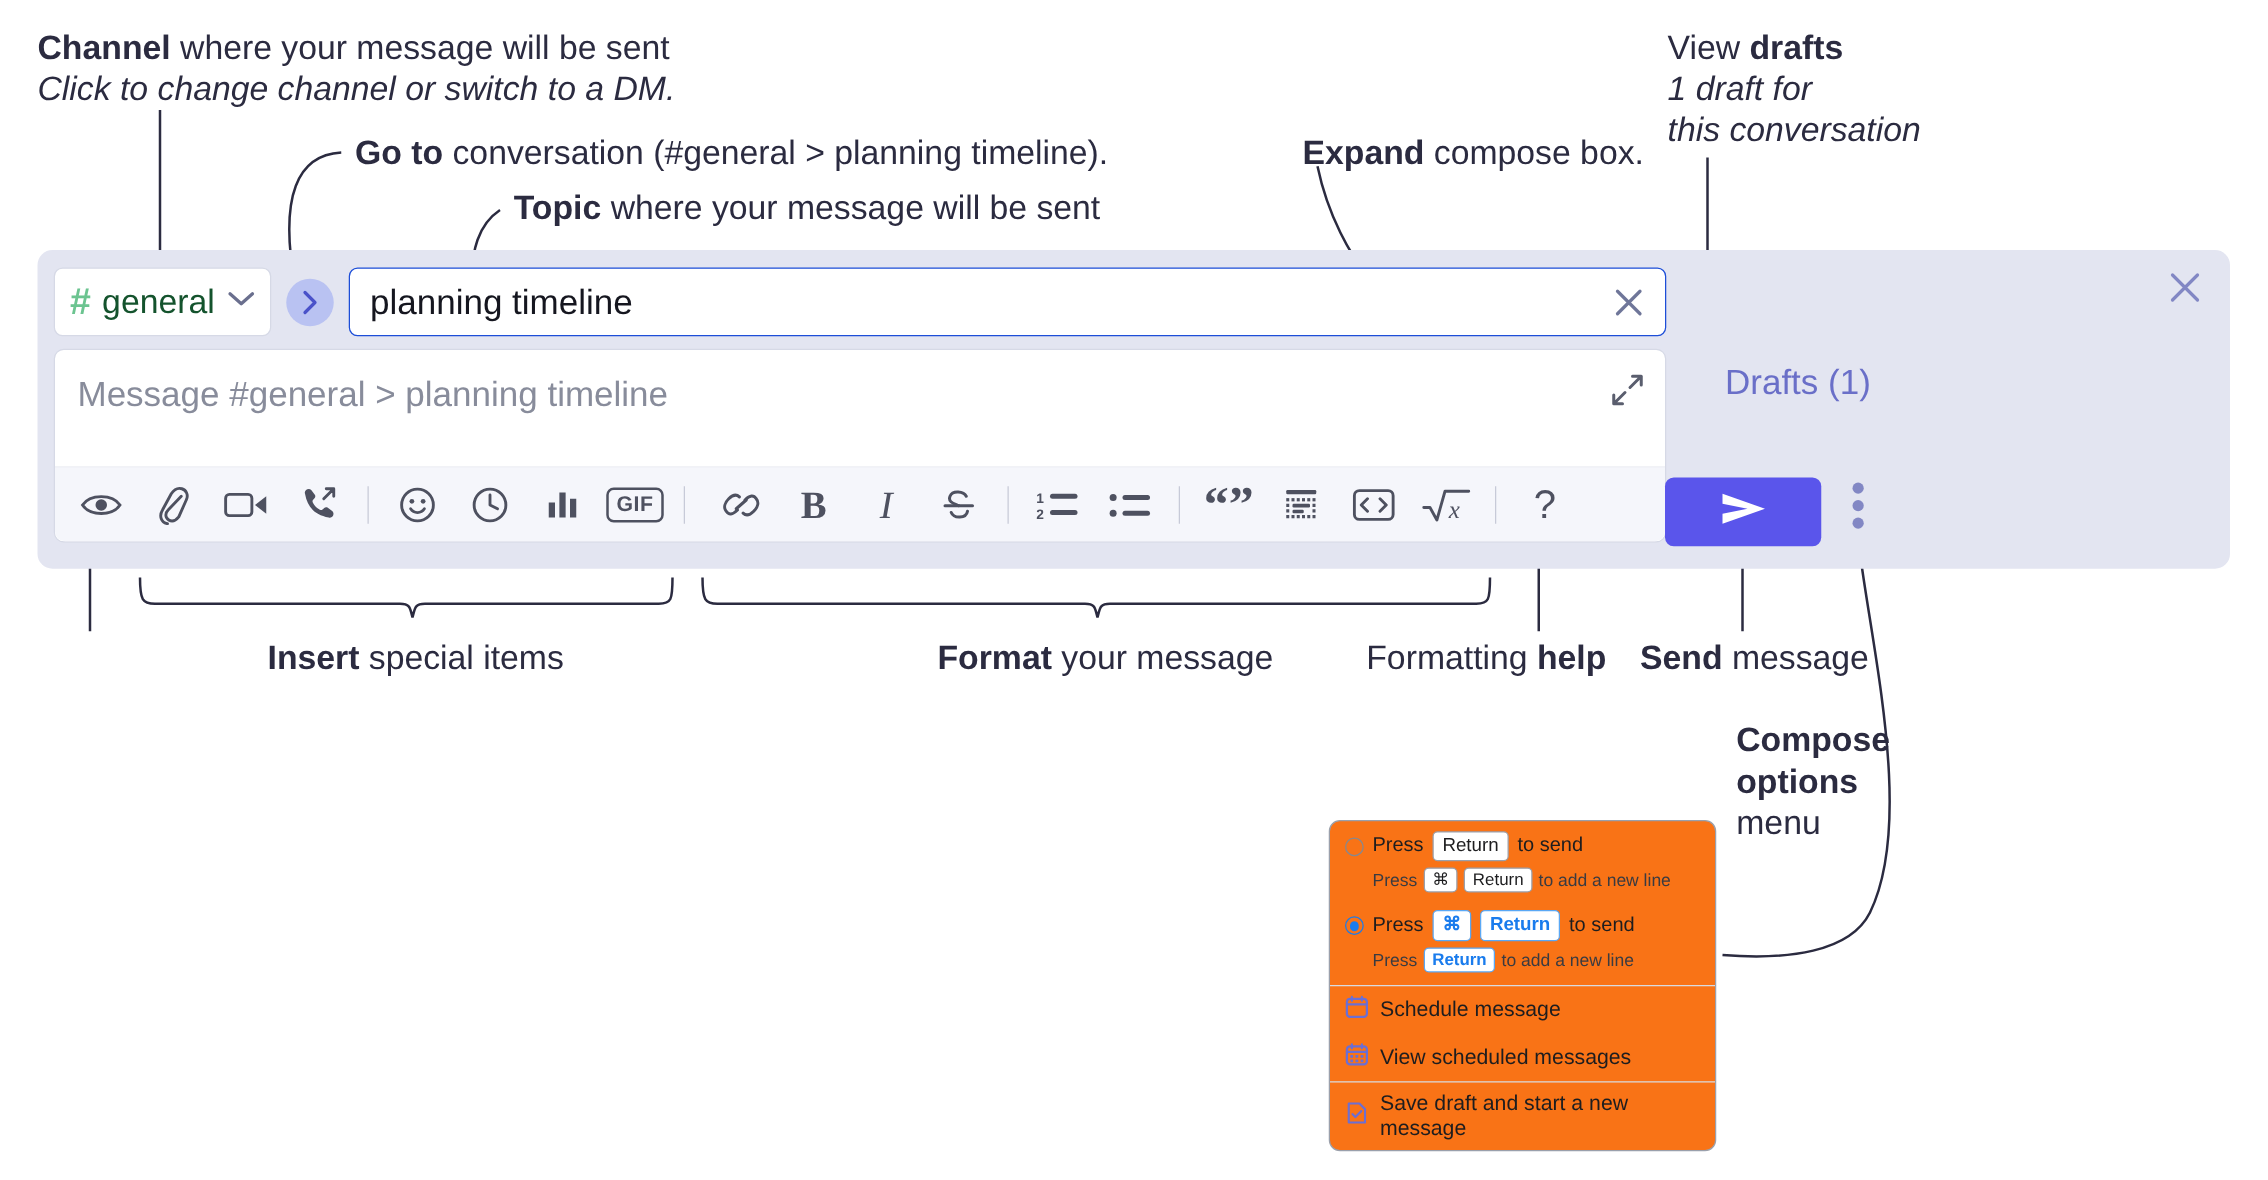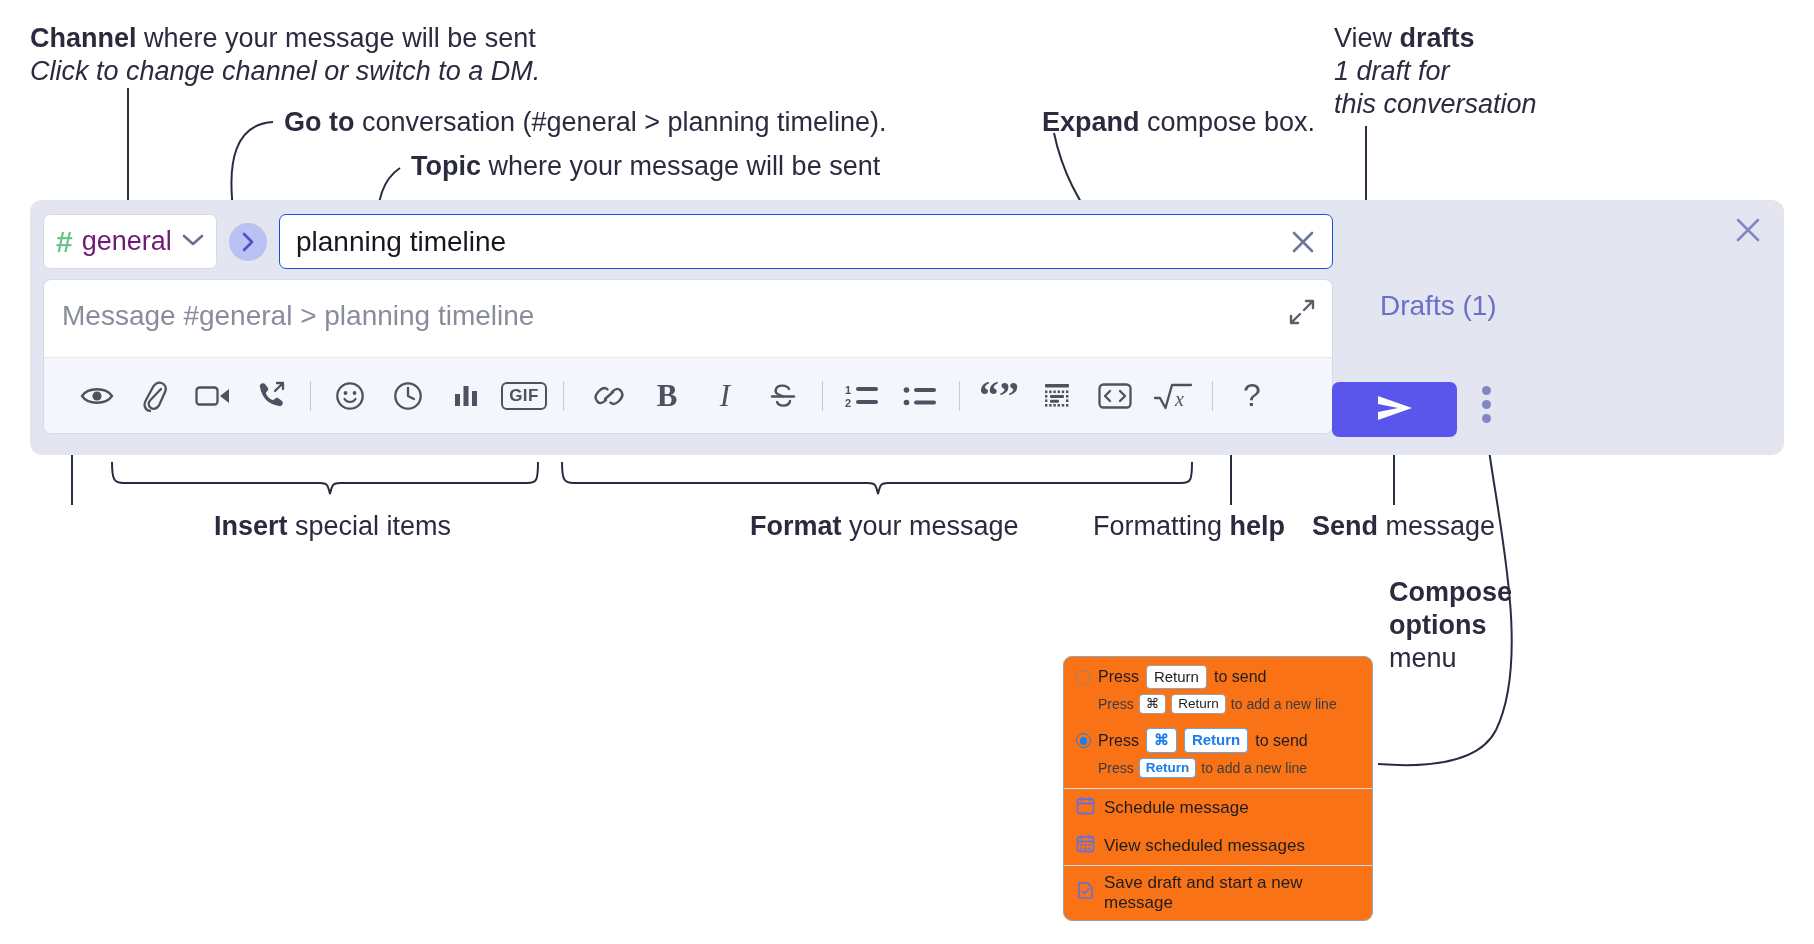--- a/index.html
+++ b/index.html
@@ -29,21 +29,21 @@
   }
   .compose-inner { position:absolute; left:13px; top:14px; width:1290px; }
 
   .row-top { display:flex; align-items:center; gap:12px; }
 
   .channel-select {
     width:174px; height:55px; background:#fff; border:1px solid #d6d9e6;
     border-radius:7px; display:flex; align-items:center; gap:9px; padding:0 12px;
   }
   .hash { color:#6cc490; font-size:30px; font-weight:700; line-height:1; }
-  .channel-name { font-size:27px; color:#701a75; }
+  .channel-name { font-size:27px; color:#14532d; }
   .chev { margin-left:auto; color:#6a6f8e; }
 
   .goto-btn {
     width:38px; height:38px; border-radius:50%; background:#b9c2f2;
     display:flex; align-items:center; justify-content:center; flex:none;
   }
   .goto-btn svg { display:block; }
 
   .topic-field {
     flex:1; height:55px; background:#fff; border:1px solid #1d4ed8; border-radius:7px;
@@ -55,24 +55,24 @@
   .msg-box {
     margin-top:10px; background:#fff; border:1px solid #d6d9e6; border-radius:8px;
     height:155px; position:relative;text-align:right;
   }
   .msg-placeholder {
     position:absolute; left:18px; top:20px; font-size:28px; color:#888c9b;
   }
   .expand-icon { position:absolute; right:16px; top:18px; }
 
   .toolbar {
-    position:absolute; left:0; right:0; bottom:0; height:76px;
+    position:absolute; left:0; right:0; bottom:0; height:60px;
     border-top:1px solid #e6e8f0; background:#f5f6fb;
     border-radius:0 0 8px 8px;
-    display:flex; align-items:center; padding:0 24px; gap:0;
+    display:flex; align-items:center; padding:0 8px; gap:0;
   }
   .tb { width:58px; height:48px; display:flex; align-items:center; justify-content:center; color:#4e5160; }
   .tb.gap-l { margin-left:6px; }
   .sep { width:1px; height:30px; background:#c7cad8; margin:0 10px; }
   .gifbox {
     border:2.2px solid #4e5160; border-radius:6px; padding:2px 6px;
     font-size:17px; font-weight:700; letter-spacing:.4px; color:#4e5160;
   }
   .tb-b { font-size:31px; font-weight:700; font-family:"Liberation Serif", serif; }
   .tb-i { font-size:31px; font-style:italic; font-family:"Liberation Serif", serif; }

